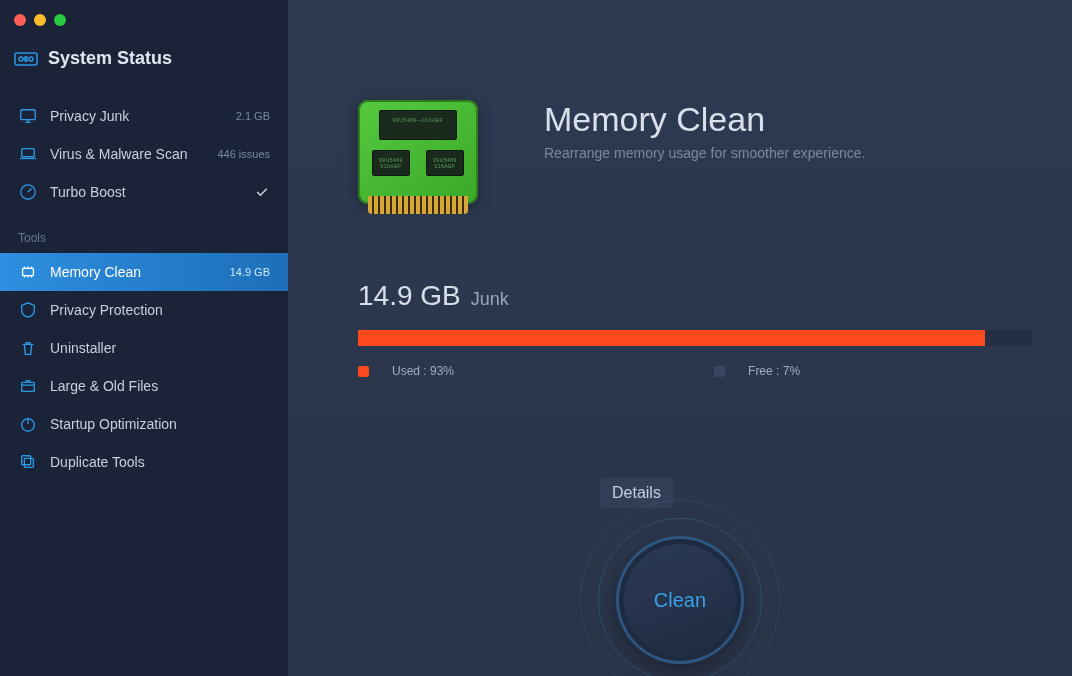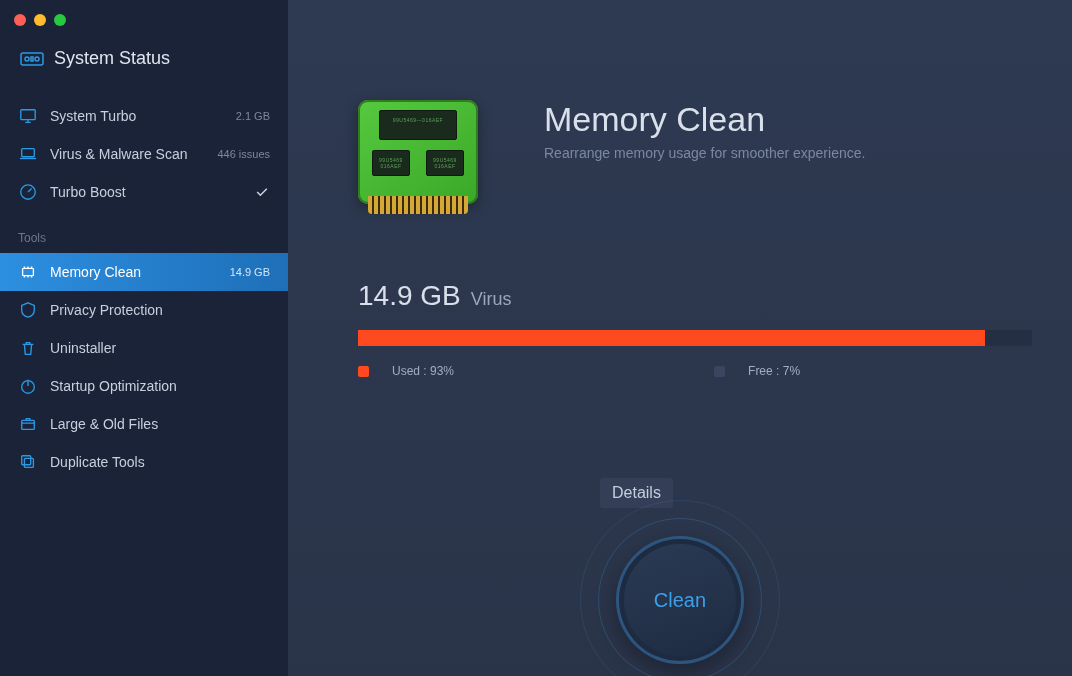--- a/index.html
+++ b/index.html
@@ -33,24 +33,24 @@
   border-radius: 50%;
 }
 .tl-red { background: #ff5f57; }
 .tl-yellow { background: #febc2e; }
 .tl-green { background: #28c840; }
 
 .system-status {
   display: flex;
   align-items: center;
   gap: 10px;
-  padding: 22px 18px 28px 20px;
+  padding: 22px 18px 28px 14px;
   color: #e0e6ef;
   font-size: 18px;
-  font-weight: 400;
+  font-weight: 700;
   text-align: center;
 }
 .system-status .icon-wrap {
   color: #2b99e6;
 }
 
 .nav-item {
   display: flex;
   align-items: center;
   padding: 10px 18px;
@@ -269,21 +269,21 @@
     <span>System Status</span>
   </div>
 
   <div class="nav-item">
     <span class="icon-wrap">
       <svg width="18" height="18" viewBox="0 0 20 20" fill="none" stroke="currentColor" stroke-width="1.5">
         <rect x="2" y="3" width="16" height="11" rx="1"></rect>
           <path d="M7 17h6M10 14v3"></path>
       </svg>
     </span>
-    <span class="label">System Turbo</span>
+    <span class="label">Privacy Junk</span>
     <span class="meta">2.1 GB</span>
   </div>
 
   <div class="nav-item">
     <span class="icon-wrap">
       <svg width="18" height="18" viewBox="0 0 20 20" fill="none" stroke="currentColor" stroke-width="1.5">
         <rect x="3" y="4" width="14" height="9" rx="1"></rect>
           <path d="M1 15h18"></path>
       </svg>
     </span>
@@ -333,35 +333,35 @@
       <svg width="18" height="18" viewBox="0 0 20 20" fill="none" stroke="currentColor" stroke-width="1.5">
         <path d="M4 6h12M8 6V4h4v2M6 6l1 11h6l1-11"></path>
       </svg>
     </span>
     <span class="label">Uninstaller</span>
   </div>
 
   <div class="nav-item">
     <span class="icon-wrap">
       <svg width="18" height="18" viewBox="0 0 20 20" fill="none" stroke="currentColor" stroke-width="1.5">
+        <rect x="3" y="6" width="14" height="10" rx="1"></rect>
+          <path d="M3 9h14M8 6V4h4v2"></path>
+      </svg>
+    </span>
+    <span class="label">Large &amp; Old Files</span>
+  </div>
+
+  <div class="nav-item">
+    <span class="icon-wrap">
+      <svg width="18" height="18" viewBox="0 0 20 20" fill="none" stroke="currentColor" stroke-width="1.5">
         <circle cx="10" cy="11" r="7"></circle>
           <path d="M10 3v7"></path>
       </svg>
     </span>
     <span class="label">Startup Optimization</span>
-  </div>
-
-  <div class="nav-item">
-    <span class="icon-wrap">
-      <svg width="18" height="18" viewBox="0 0 20 20" fill="none" stroke="currentColor" stroke-width="1.5">
-        <rect x="3" y="6" width="14" height="10" rx="1"></rect>
-          <path d="M3 9h14M8 6V4h4v2"></path>
-      </svg>
-    </span>
-    <span class="label">Large &amp; Old Files</span>
   </div>
 
   <div class="nav-item">
     <span class="icon-wrap">
       <svg width="18" height="18" viewBox="0 0 20 20" fill="none" stroke="currentColor" stroke-width="1.5">
         <rect x="6" y="6" width="10" height="10" rx="1"></rect>
           <rect x="3" y="3" width="10" height="10" rx="1"></rect>
       </svg>
     </span>
     <span class="label">Duplicate Tools</span>
@@ -389,21 +389,21 @@
     </div>
     <div class="hero-text">
       <h1>Memory Clean</h1>
       <p>Rearrange memory usage for smoother experience.</p>
     </div>
   </div>
 
   <div class="usage-panel">
     <div class="usage-title">
       <span>14.9 GB</span>
-      <span class="unit">Virus</span>
+      <span class="unit">Junk</span>
     </div>
     <div class="progress-bar">
       <div class="fill" style="width:93%"></div>
     </div>
     <div class="legend">
       <div class="legend-item">
         <div class="legend-swatch sw-used"></div>
         <span>Used : 93%</span>
       </div>
       <div class="legend-item">

